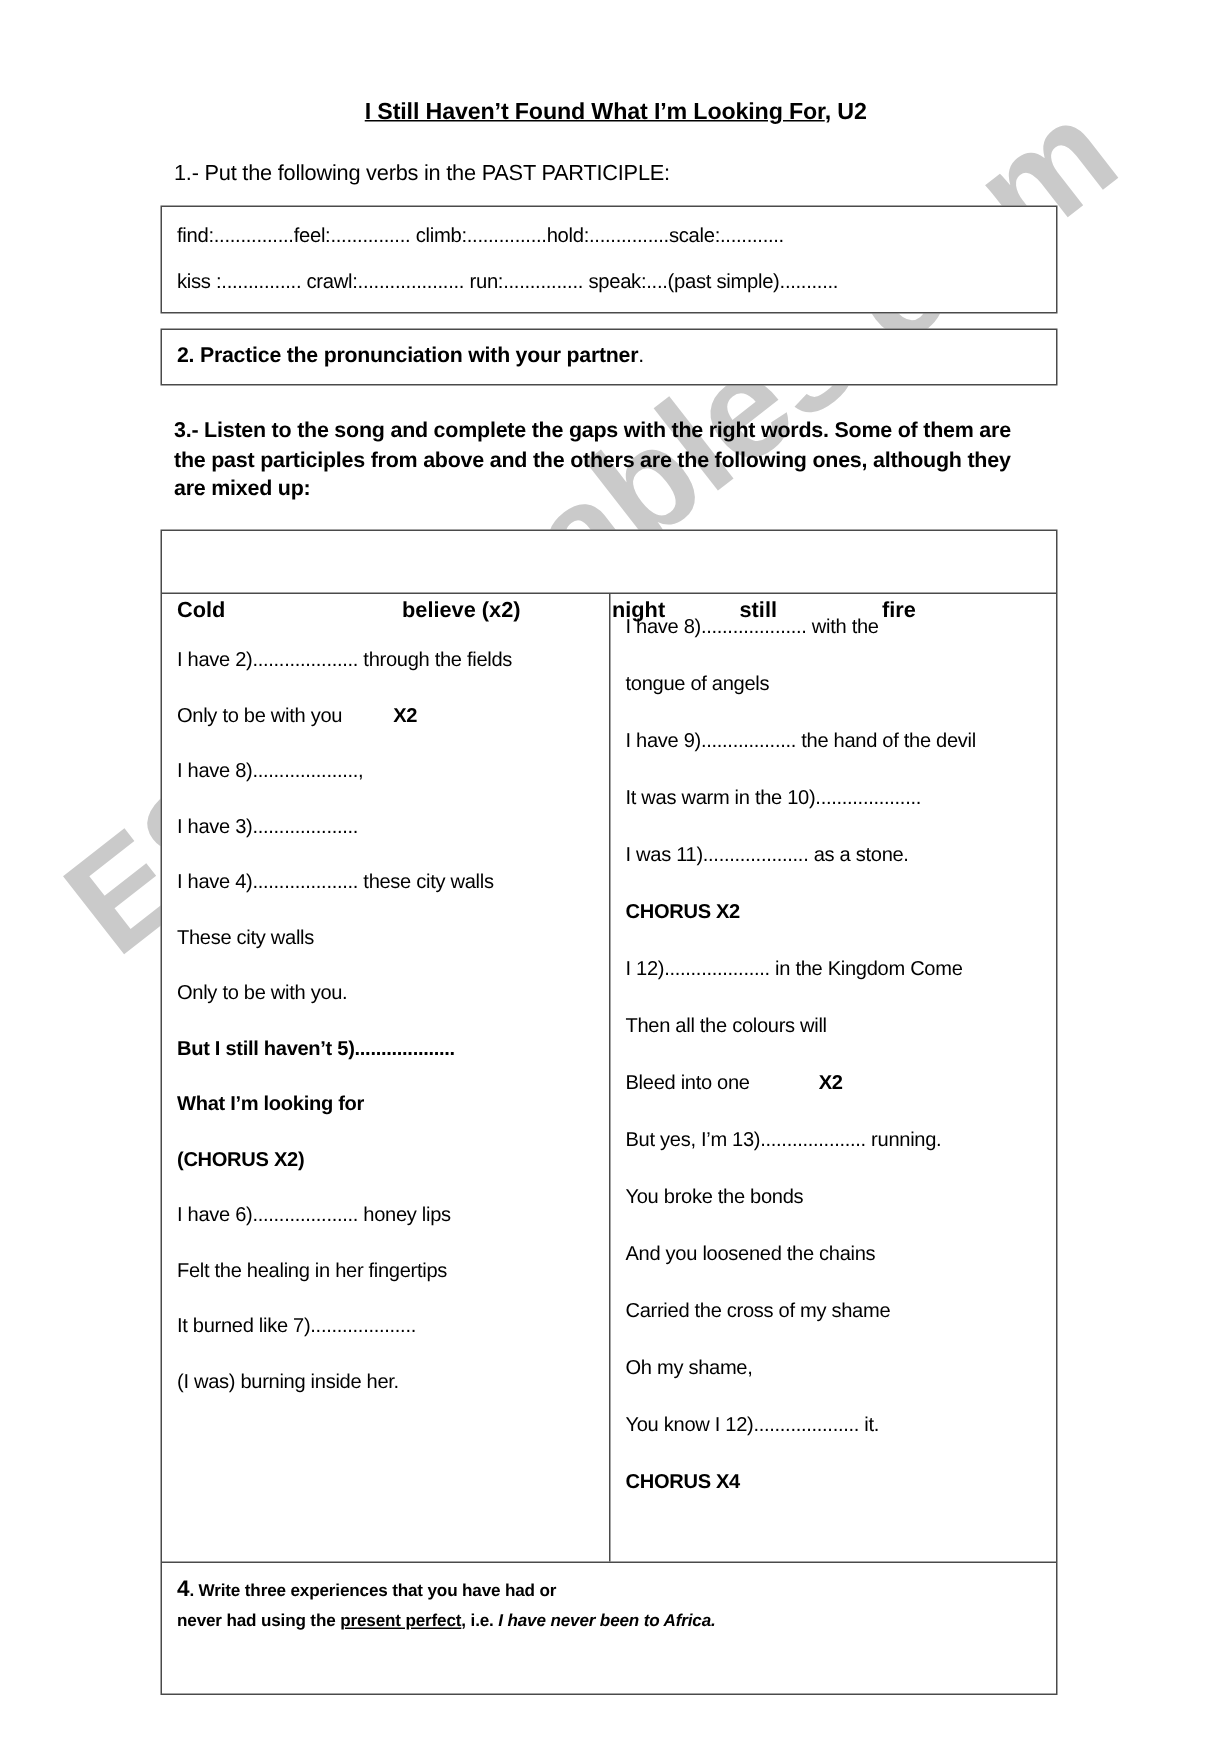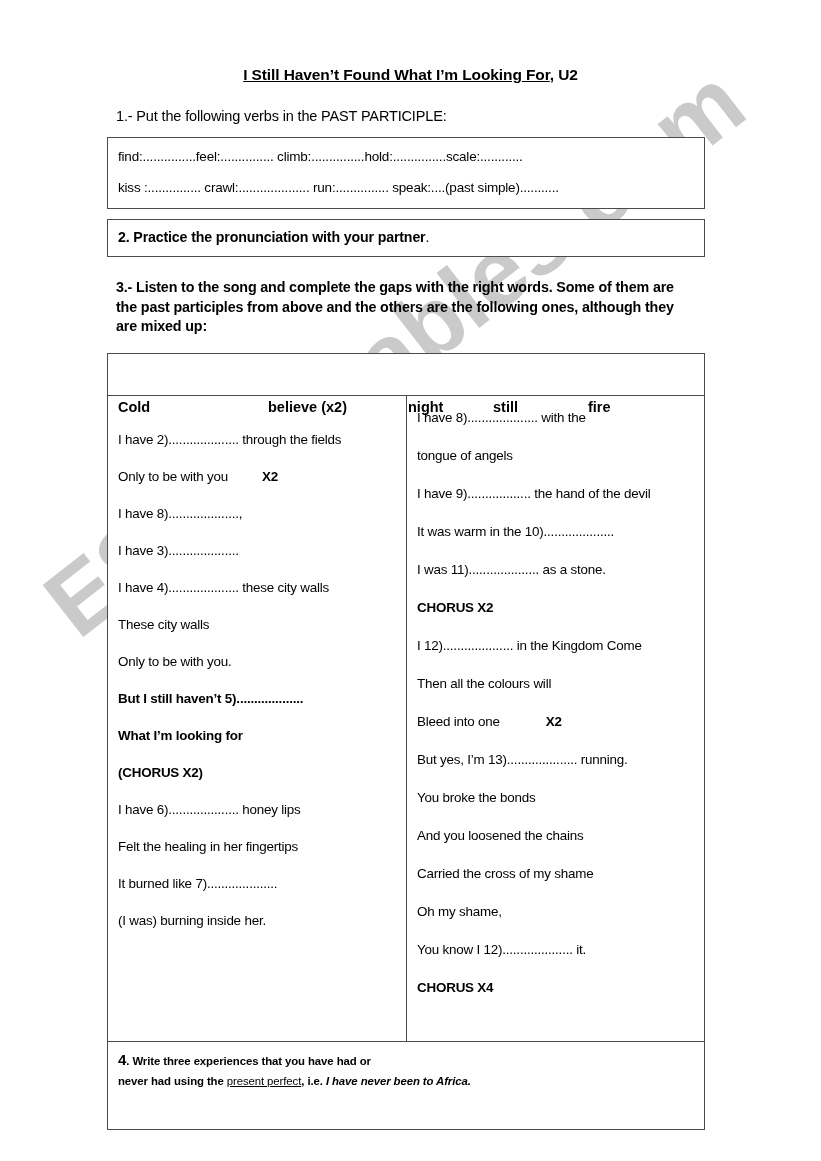--- a/index.html
+++ b/index.html
@@ -182,21 +182,21 @@
   }
   .q4 {
     font-size: 11.4px;
     line-height: 20px;
     letter-spacing: -0.1px;
   }
   .q4 .num {
     font-size: 15px;
     font-weight: bold;
   }
-  .q4 .u { text-decoration: underline; font-weight: normal; }
+  .q4 .u { text-decoration: underline; font-weight: bold; }
   .q4 .it { font-style: italic; font-weight: bold; }
   .q4 .lbl { font-weight: bold; }
 </style>
 </head>
 <body>
 
 <div id="page">
 
   <div id="watermark">
     <div class="wm-text">ESLprintables.com</div>

